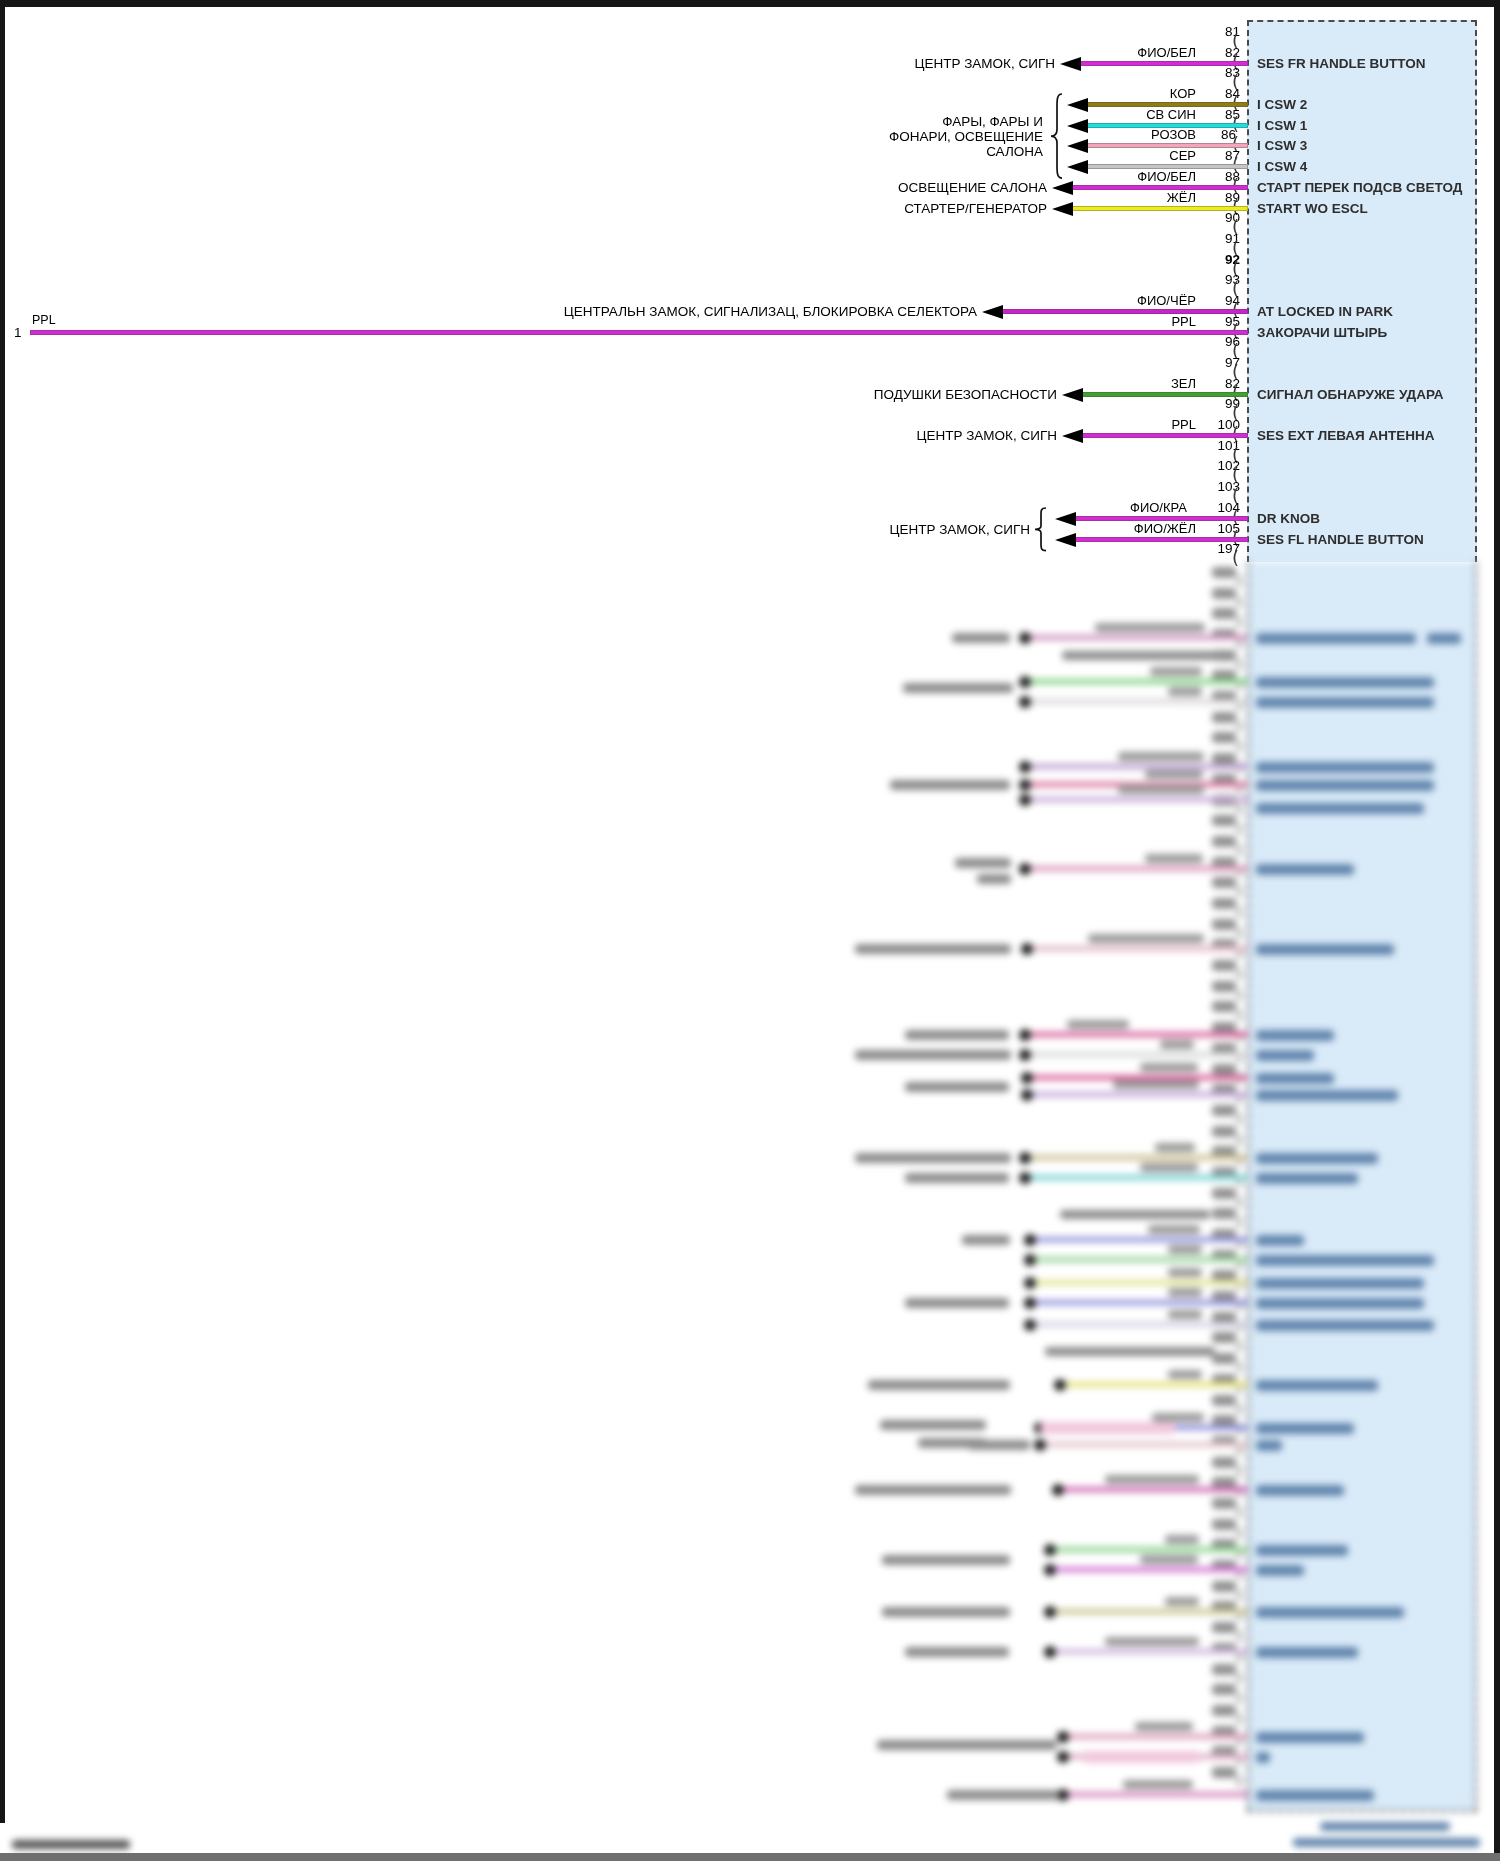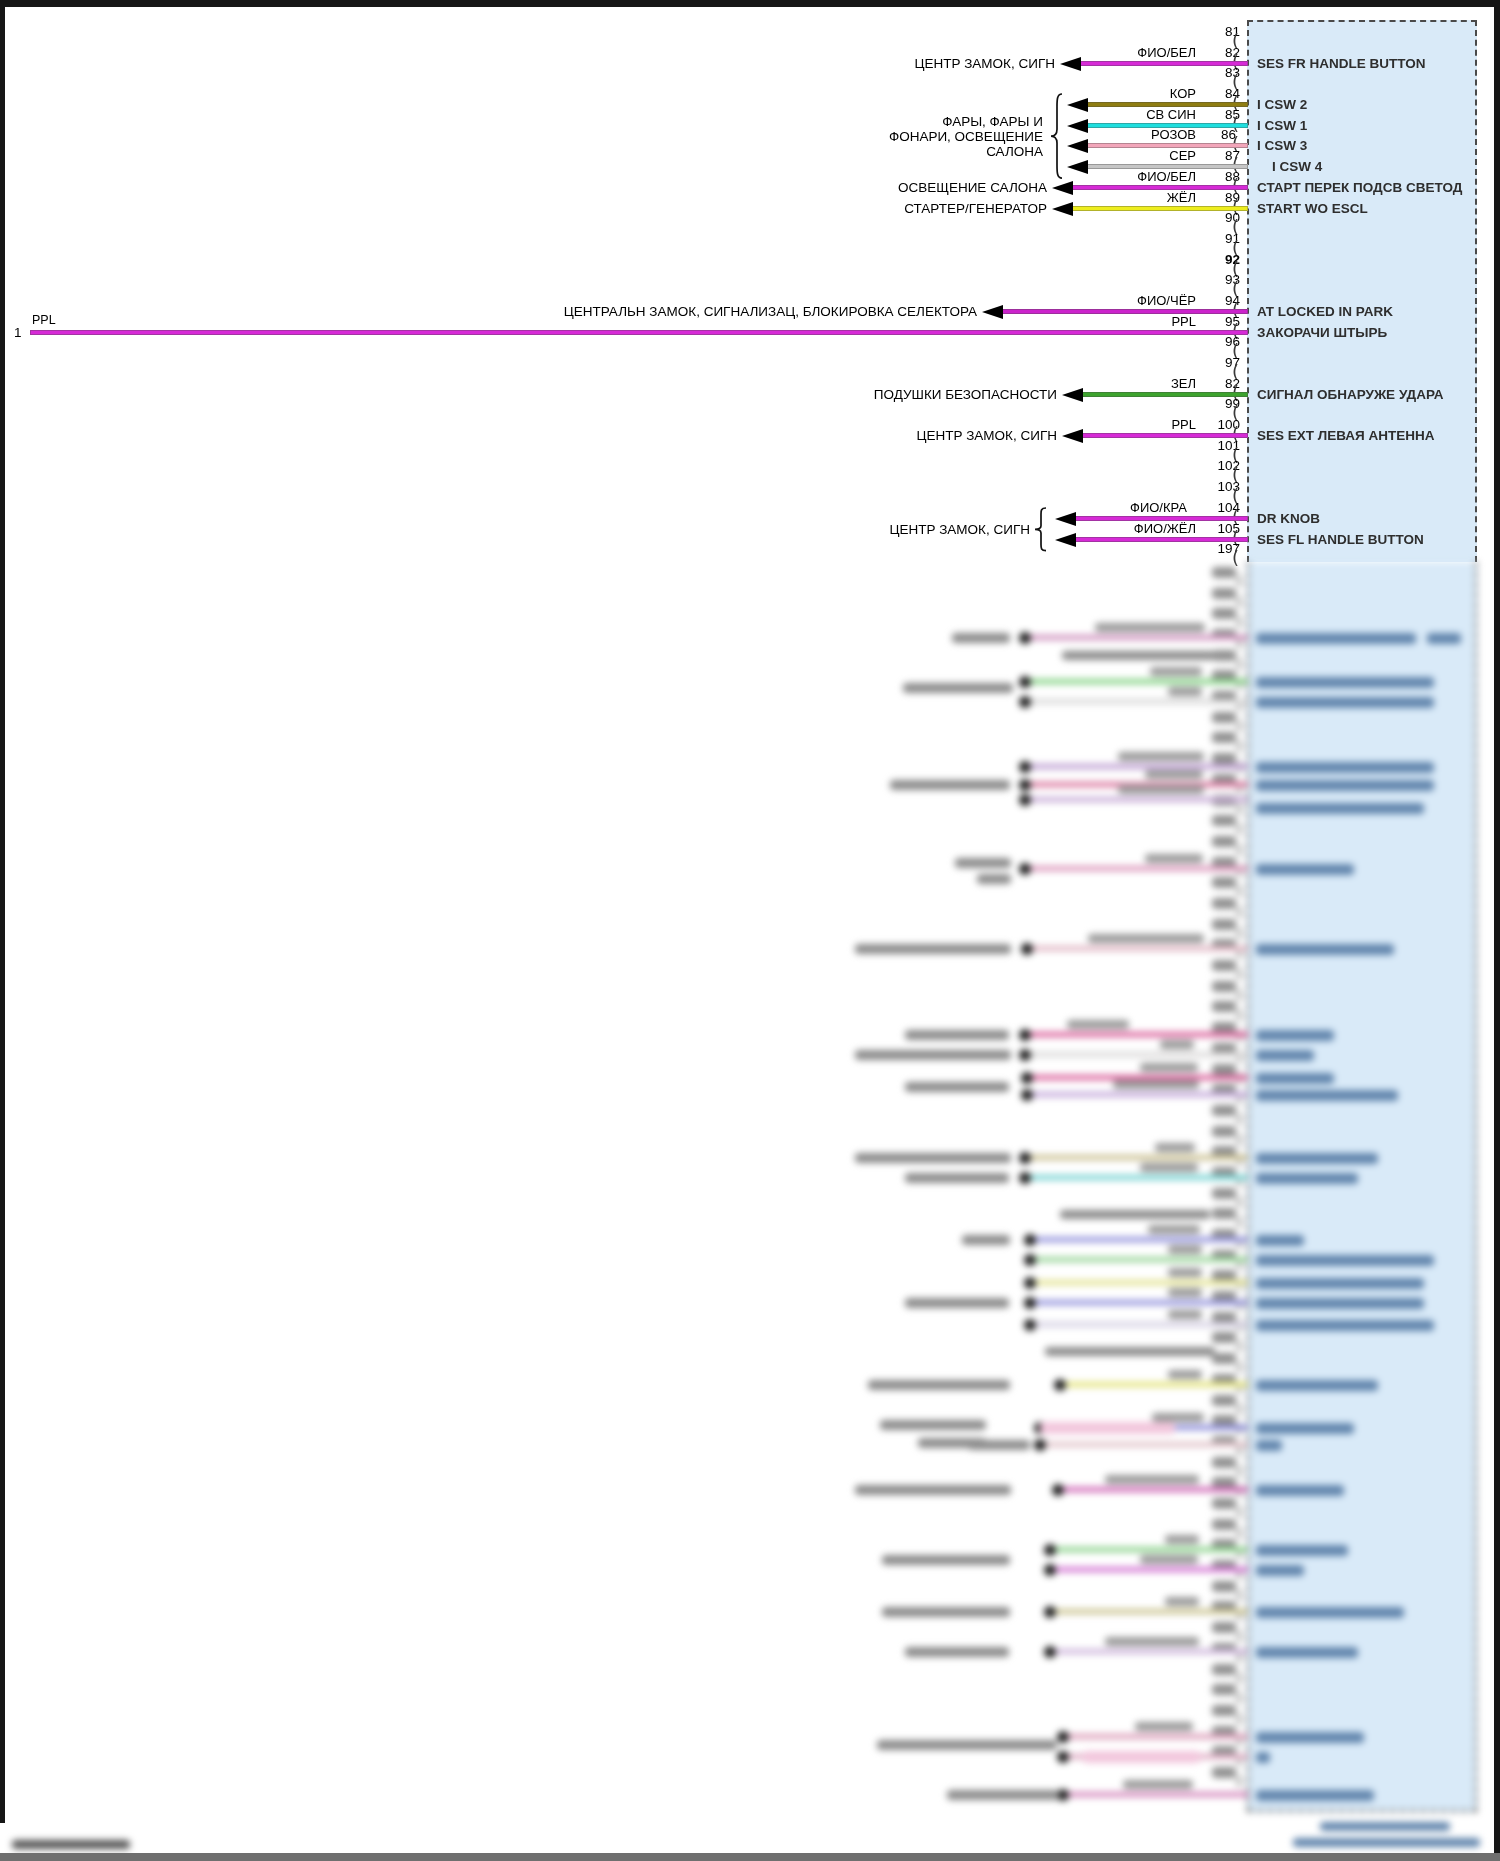--- a/index.html
+++ b/index.html
@@ -59,21 +59,21 @@
       <div class="t paren" style="left: 1232px; top: 135.45px;">(</div>
       <div class="t clabel" style="right: 304px; top: 128.45px;">РОЗОВ</div>
       <div class="wire" style="left: 1087px; top: 143.45px; width: 161px; background: rgb(242, 166, 186);"></div>
       <div class="arrow" style="left: 1067px; top: 139.45px;"></div>
       <div class="t boxlabel" style="left: 1257px; top: 139.45px;">I CSW 3</div>
       <div class="t num" style="right: 260px; top: 149.14px; text-align: right;">87</div>
       <div class="t paren" style="left: 1232px; top: 156.14px;">(</div>
       <div class="t clabel" style="right: 304px; top: 149.14px;">СЕР</div>
       <div class="wire" style="left: 1087px; top: 164.14px; width: 161px; background: rgb(198, 198, 198);"></div>
       <div class="arrow" style="left: 1067px; top: 160.14px;"></div>
-      <div class="t boxlabel" style="left: 1257px; top: 160.14px; margin-left: 15px;">I CSW 4</div>
+      <div class="t boxlabel" style="left: 1257px; top: 160.14px;">I CSW 4</div>
       <div class="t num" style="right: 260px; top: 169.83px; text-align: right;">88</div>
       <div class="t paren" style="left: 1232px; top: 176.83px;">(</div>
       <div class="t clabel" style="right: 304px; top: 169.83px;">ФИО/БЕЛ</div>
       <div class="wire" style="left: 1072px; top: 184.83px; width: 176px; background: rgb(214, 42, 214);"></div>
       <div class="arrow" style="left: 1052px; top: 180.83px;"></div>
       <div class="t llabel" style="right: 453px; top: 180.83px;">ОСВЕЩЕНИЕ САЛОНА</div>
       <div class="t boxlabel" style="left: 1257px; top: 180.83px;">СТАРТ ПЕРЕК ПОДСВ СВЕТОД</div>
       <div class="t num" style="right: 260px; top: 190.52px; text-align: right;">89</div>
       <div class="t paren" style="left: 1232px; top: 197.52px;">(</div>
       <div class="t clabel" style="right: 304px; top: 190.52px;">ЖЁЛ</div>

